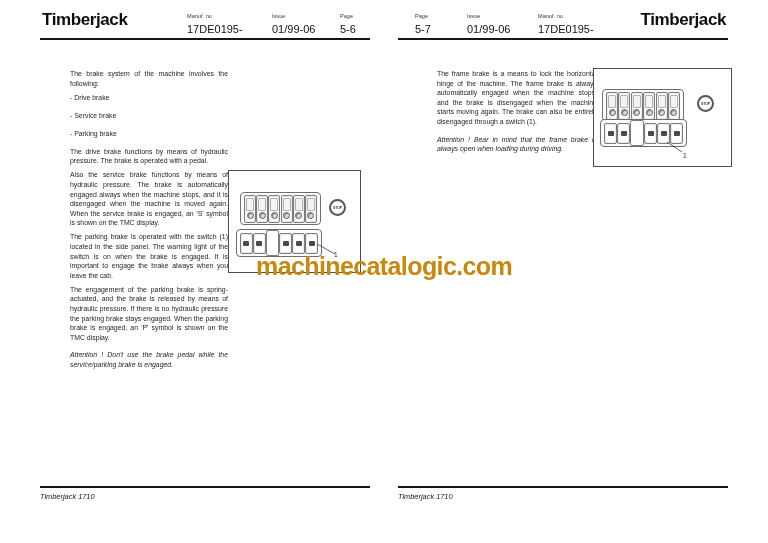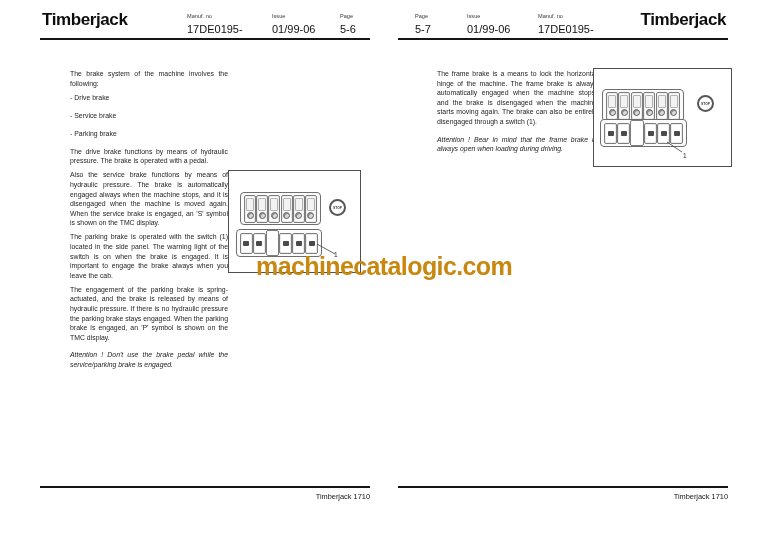--- a/index.html
+++ b/index.html
@@ -17,21 +17,21 @@
   .logo{position:absolute;top:10px;font-size:17px;font-weight:bold;letter-spacing:-0.4px;color:#0d0d0d;}
   #page-left .logo{left:2px;}
   #page-right .logo{right:2px;}
   .hfield{position:absolute;top:13px;}
   .hfield .hlabel{font-size:5.6px;color:#3a3a3a;display:block;}
   .hfield .hvalue{font-size:11px;color:#101010;display:block;margin-top:4px;}
   .header-rule{position:absolute;top:38px;left:0;right:0;height:2.4px;background:#151515;}
 
   
   .footer-rule{position:absolute;top:486px;left:0;right:0;height:2px;background:#151515;}
-  .footer-text{position:absolute;top:492px;left:0;right:0;text-align:right;font-size:7.4px;color:#151515;}
+  .footer-text{position:absolute;top:492px;left:0;right:0;text-align:left;font-size:7.4px;color:#151515;font-style:italic;}
 
   
   .content{position:absolute;top:60px;left:0;right:0;}
   .section-heading{display:flex;gap:11px;font-size:8.8px;font-weight:bold;color:#111;}
   #page-left .section-heading{margin-left:12px;}
   #page-right .section-heading{margin-left:20px;}
   .body-col{margin-top:9px;font-size:6.9px;line-height:9.6px;text-align:justify;color:#242424;}
   #page-left .body-col{margin-left:30px;width:158px;}
   #page-right .body-col{margin-left:39px;width:160px;}
   .para{margin:0 0 4.5px 0;}

